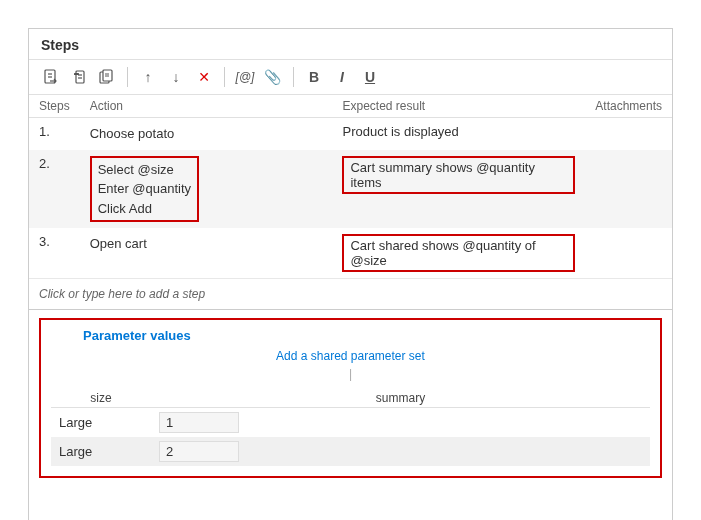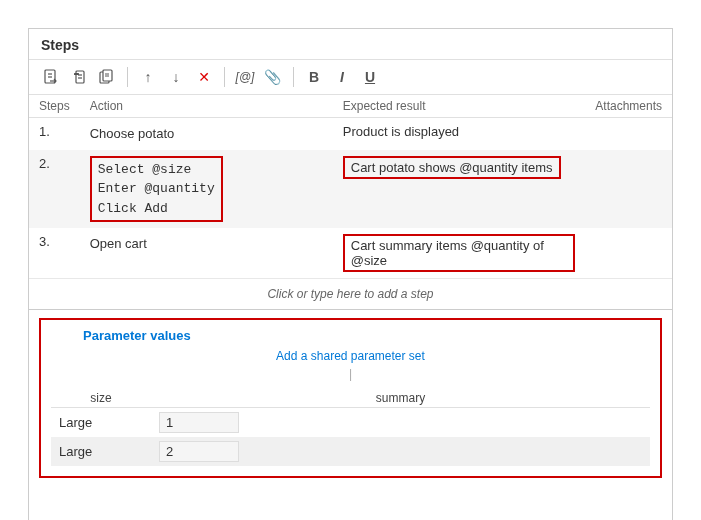--- a/index.html
+++ b/index.html
@@ -94,21 +94,20 @@
       border: 2px solid #c00;
       display: inline-block;
       padding: 2px 6px;
     }
     .add-step-row {
       padding: 8px 10px;
       color: #666;
       font-style: italic;
       font-size: 12px;
       border-top: 1px solid #e8e8e8;
-      text-align: center;
     }
     .divider-line {
       border: none;
       border-top: 1px solid #ccc;
       margin: 0;
     }
     .param-section {
       margin: 8px 10px;
       border: 2px solid #c00;
       padding: 8px 10px 10px 10px;
@@ -227,30 +226,30 @@
     </thead>
     <tbody id="steps-tbody">
     <tr>
           <td class="step-num">1.</td>
           <td class="step-action">Choose potato</td>
           <td class="step-result">Product is displayed</td>
           <td></td>
         </tr>
         <tr>
           <td class="step-num">2.</td>
-          <td class="step-action"><span class="red-border" style="white-space: pre-line; font-family: Liberation Mono, monospace;">Select @size
+          <td class="step-action"><span class="red-border" style="white-space: pre-line;">Select @size
 Enter @quantity
 Click Add</span></td>
-          <td class="step-result"><span class="red-border">Cart potato shows @quantity items</span></td>
+          <td class="step-result"><span class="red-border">Cart summary shows @quantity items</span></td>
           <td></td>
         </tr>
         <tr>
           <td class="step-num">3.</td>
           <td class="step-action">Open cart</td>
-          <td class="step-result"><span class="red-border">Cart summary items @quantity of @size</span></td>
+          <td class="step-result"><span class="red-border">Cart shared shows @quantity of @size</span></td>
           <td></td>
         </tr>
       </tbody>
   </table>
 
   <div class="add-step-row">Click or type here to add a step</div>
 
   <hr class="divider-line">
 
   <div class="param-section">

